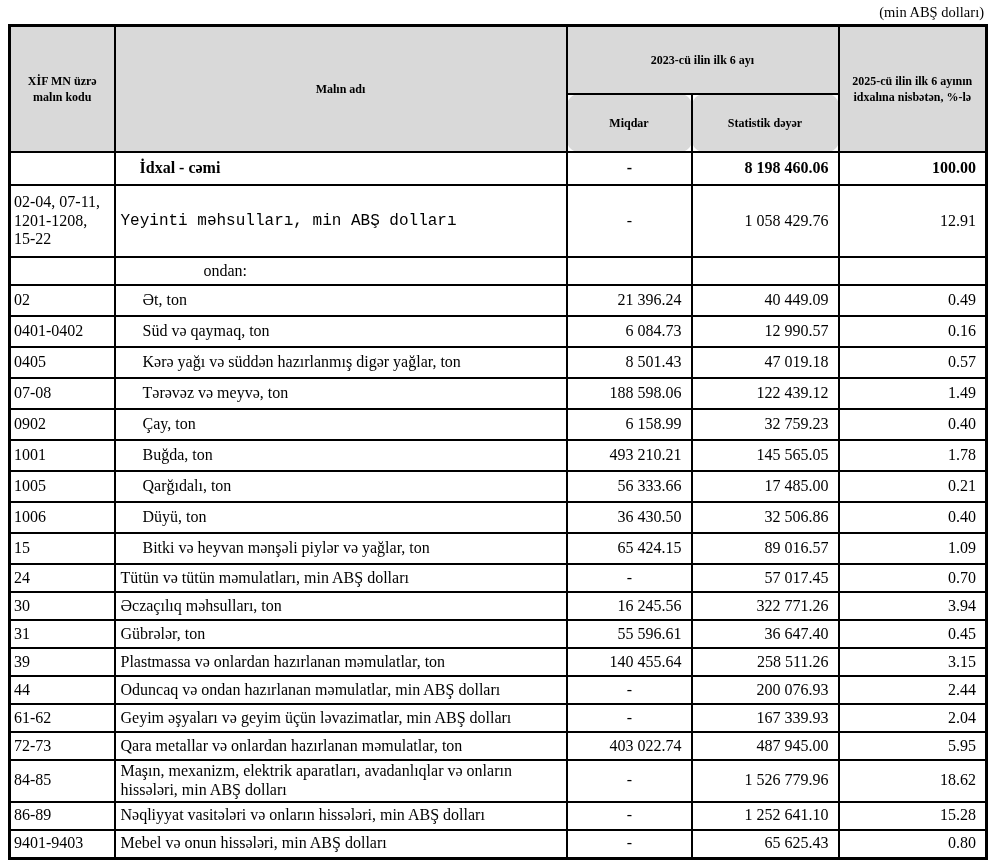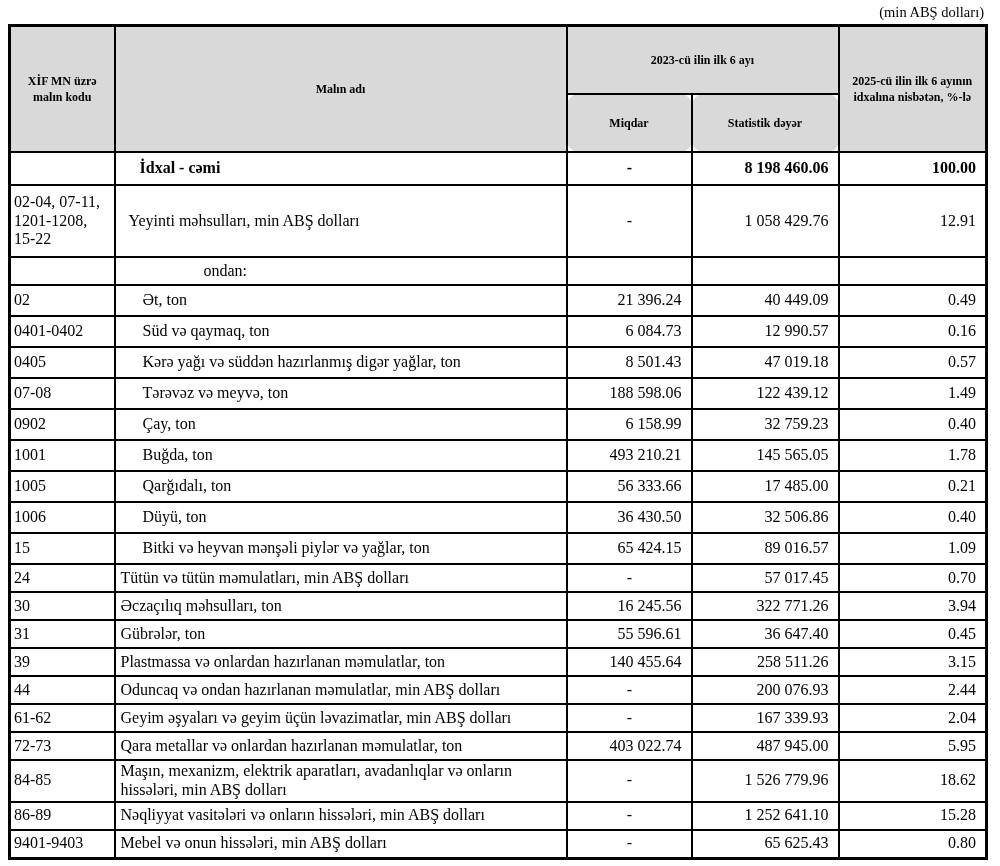--- a/index.html
+++ b/index.html
@@ -63,21 +63,21 @@
   .col-qty, .col-val, .col-pct { text-align: right; padding-right: 9px; white-space: nowrap; }
   td.dash { text-align: center; padding-right: 0; }
 
   .row-total td   { height: 29px; font-weight: bold; }
   .row-group td   { height: 68px; }
   .row-subhead td { height: 24px; margin-top: 20px; }
   .row-sub td     { height: 27px; }
   .row-main td    { height: 24px; }
 
   .row-total .col-name   { padding-left: 24px; }
-  .row-group .col-name   { padding-left: 13px; }
+  .row-group .col-name   { padding-left: 5px; font-family: Liberation Mono, monospace; }
   .row-subhead .col-name { padding-left: 88px; }
   .row-sub .col-name     { padding-left: 27px; }
   .row-main .col-name    { padding-left: 5px; }
 </style>
 </head>
 <body>
 
 <div class="page">
 
 

